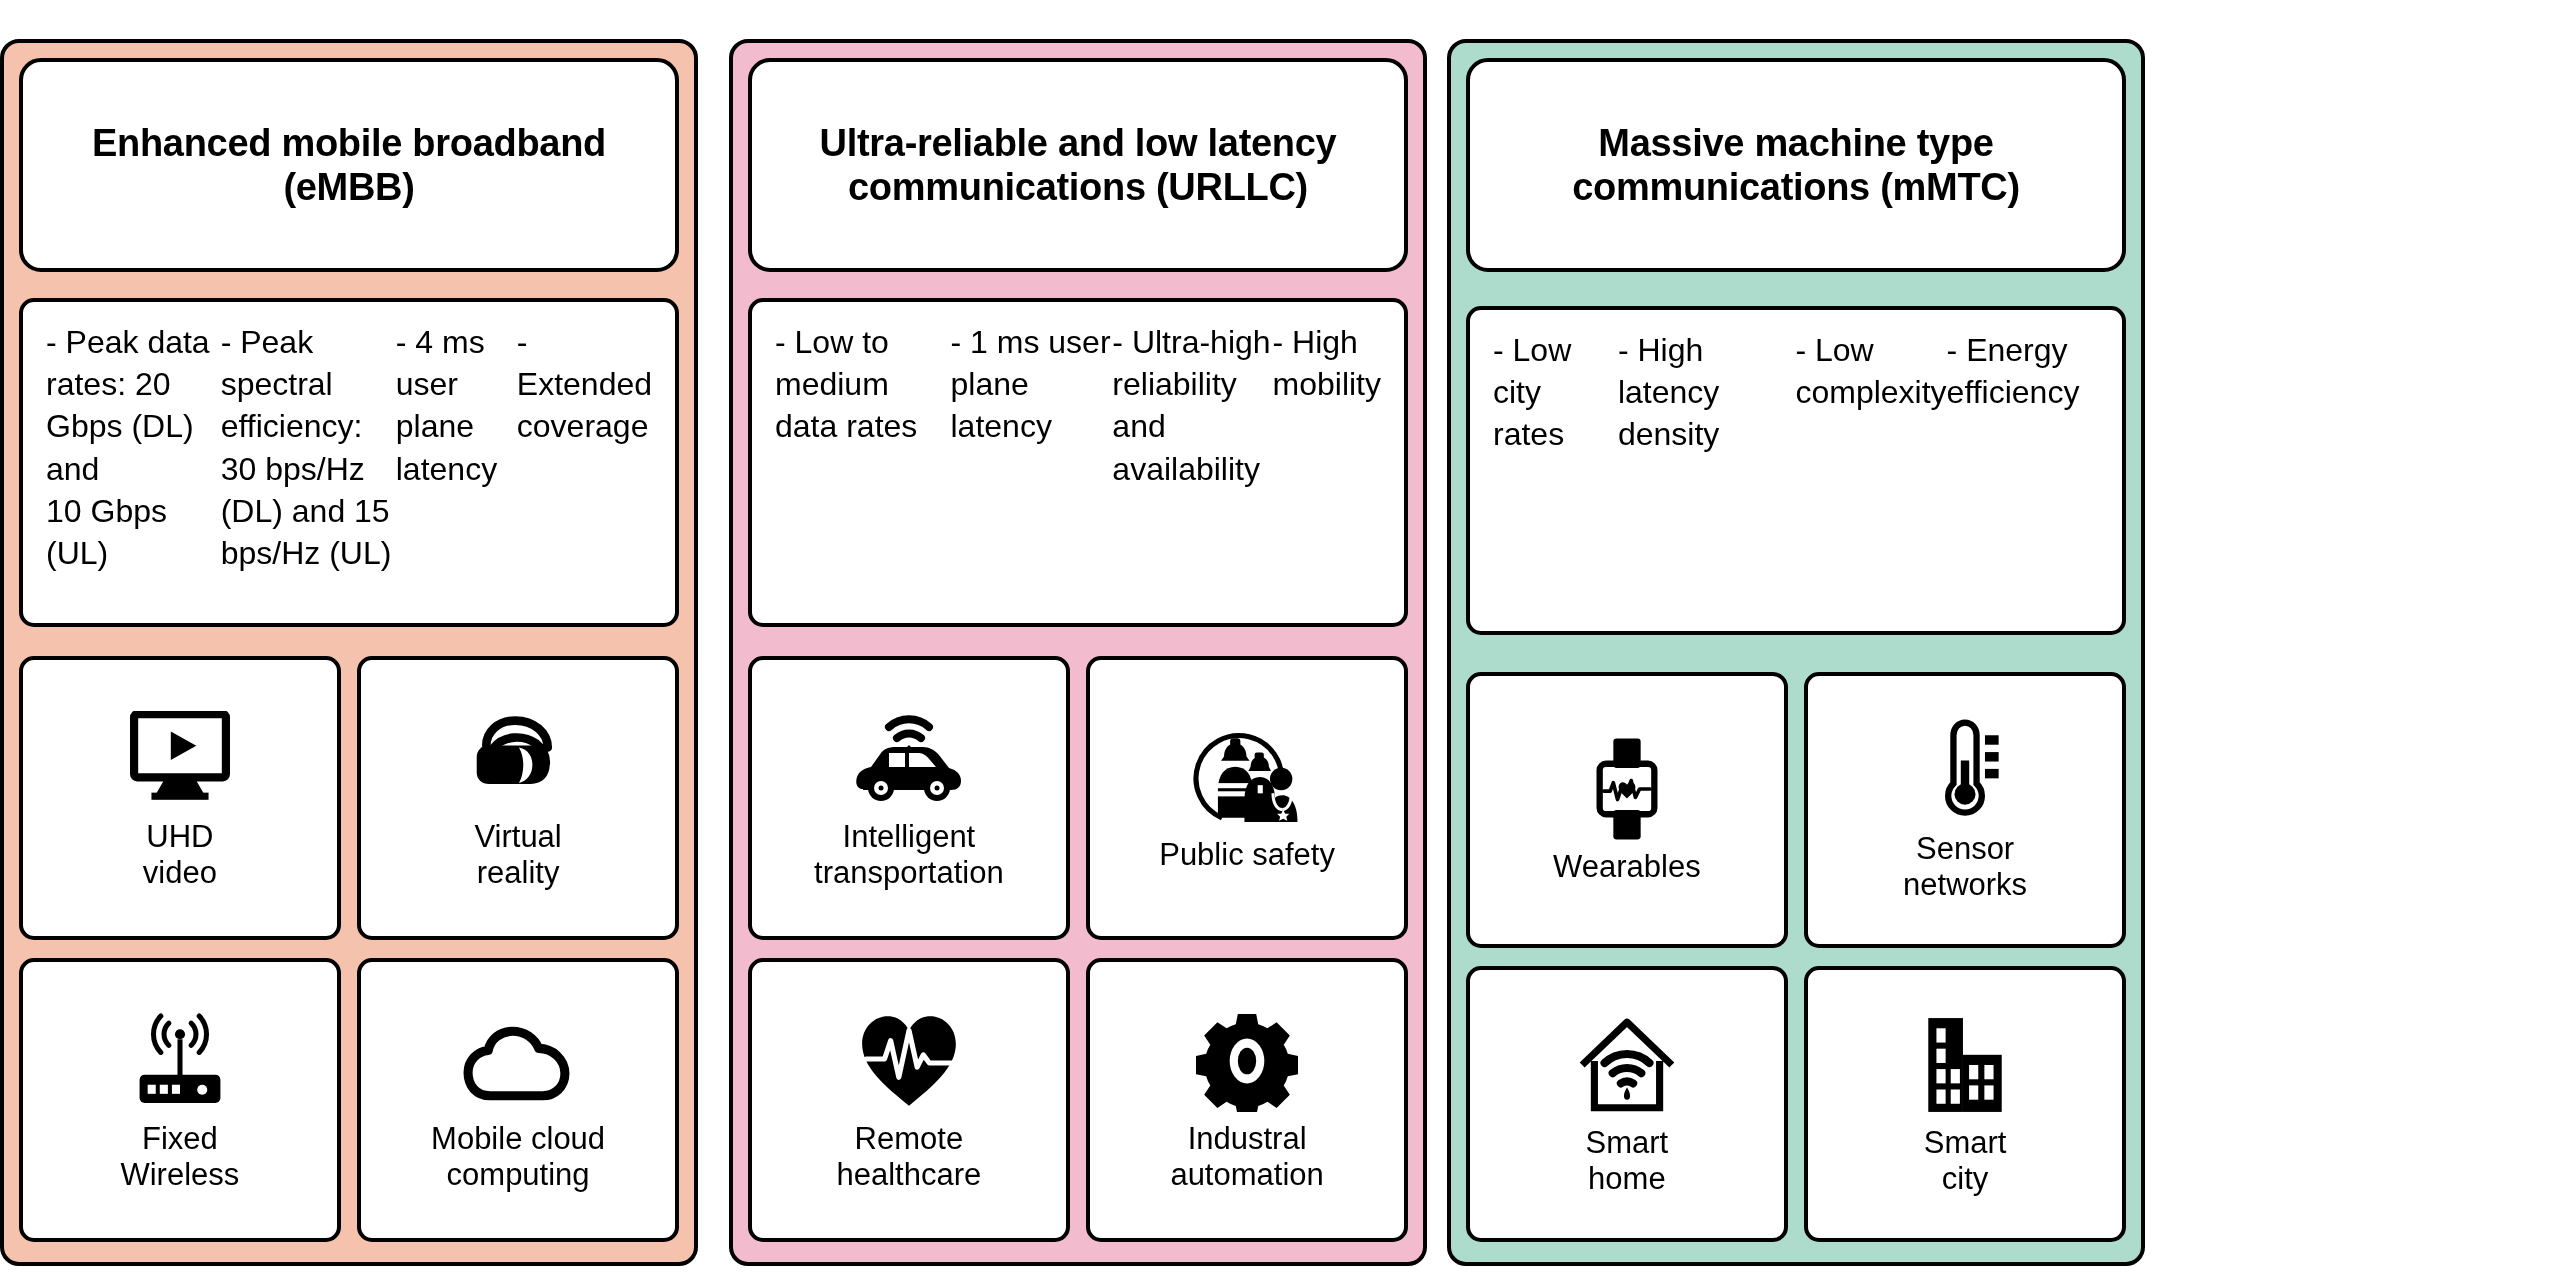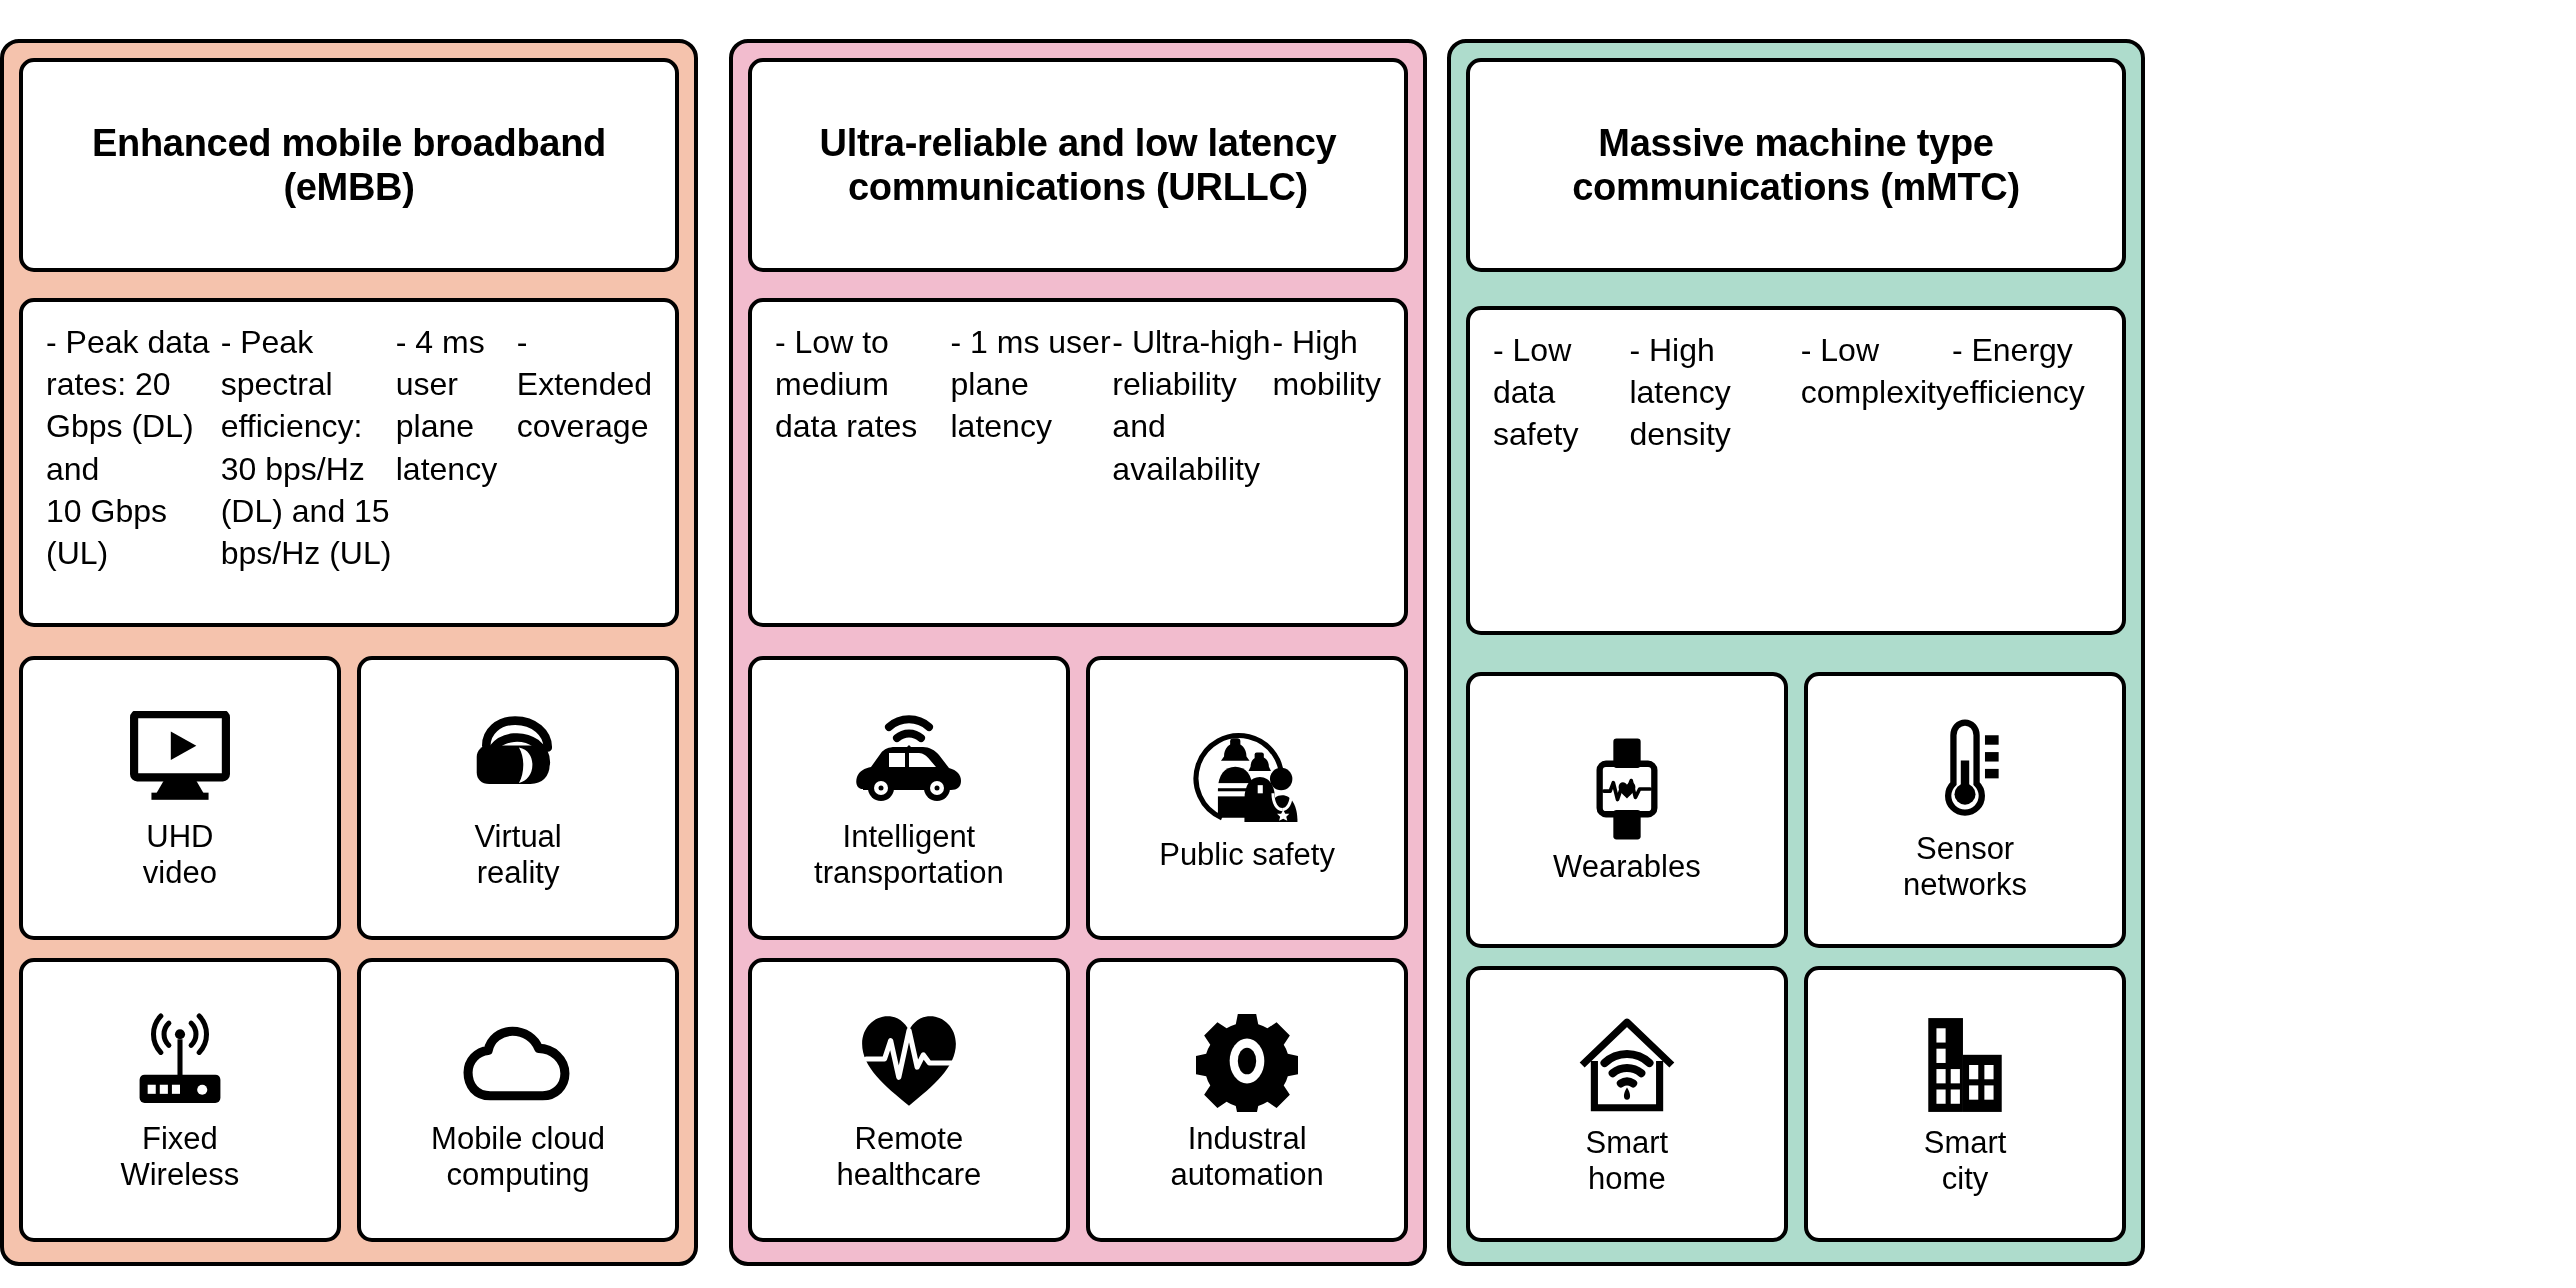--- a/index.html
+++ b/index.html
@@ -80,21 +80,21 @@
   .panel.mmtc {
     width: 698px;
     margin-left: 20px;
     gap: 8px;
   }
 
   
   .header-card {
     background: #ffffff;
     border: 4.8px solid #000000;
-    border-radius: 15px;
+    border-radius: 22px;
     box-sizing: border-box;
     height: 214px;
     display: flex;
     align-items: center;
     justify-content: center;
     text-align: center;
     padding: 6.8px 16.4px;
     margin-bottom: 26px;
   }
   .header-card .htext {
@@ -343,21 +343,21 @@
 
     <div class="panel mmtc" style="background:#AEDCCC;">
 
       <div class="header-card">
         <div class="htext">Massive machine type
 communications
 (mMTC)</div>
       </div>
 
       <div class="tech-card center-items">
-        <div class="tech-item">- Low data safety</div>
+        <div class="tech-item">- Low city rates</div>
         <div class="tech-item">- High latency density</div>
         <div class="tech-item">- Low complexity</div>
         <div class="tech-item">- Energy efficiency</div>
       </div>
 
       <div class="apps-grid">
 
         <div class="app-card">
           <div class="app-icon">
             <svg width="82" height="106" viewBox="0 0 78 100">

